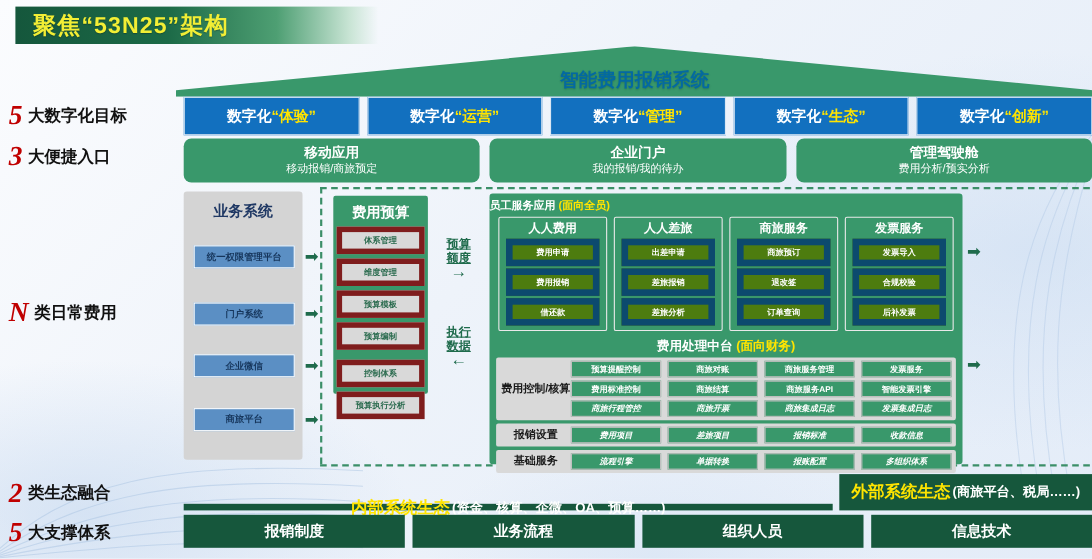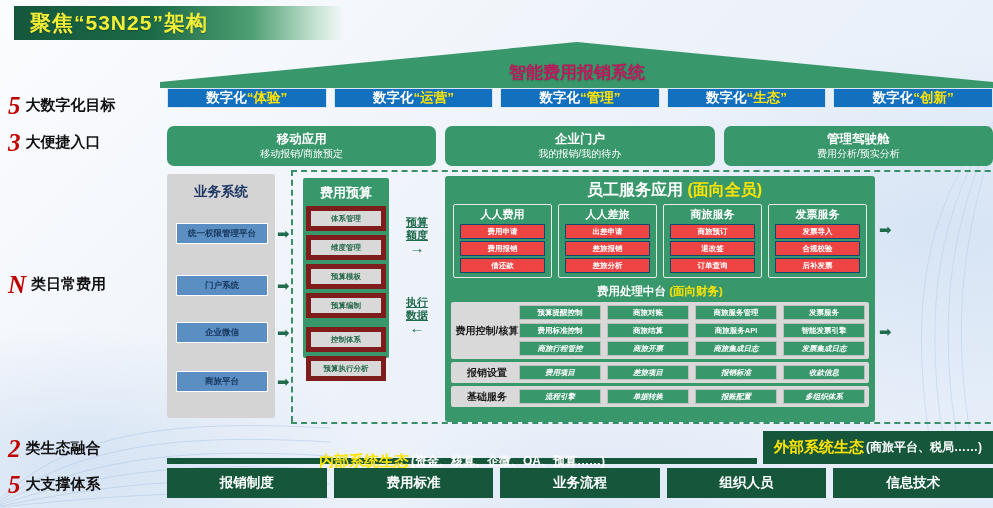--- a/index.html
+++ b/index.html
@@ -24,30 +24,30 @@
     background:linear-gradient(90deg,#15573c 0%,#1c6a47 42%,#4e9f73 72%,#c8e4d4 92%,rgba(255,255,255,0) 100%);
     display:flex;align-items:center;
   }
   .title-bar span{font-size:21px;font-weight:bold;color:#f2ee35;letter-spacing:1px;margin-left:16px;
     text-shadow:0 1px 1px rgba(0,0,0,.25);white-space:nowrap;}
 
   
   .roof{position:absolute;left:160px;top:42px;width:834px;height:46px;}
   .roof-label{position:absolute;left:0;top:0;width:834px;height:46px;
     display:flex;align-items:flex-end;justify-content:center;}
-  .roof-label span{font-size:17px;font-weight:bold;color:#be185d;padding-bottom:4px;
+  .roof-label span{font-size:17px;font-weight:bold;color:#0369a1;padding-bottom:4px;
     text-shadow:0 1px 2px rgba(0,0,0,.2);}
 
   
   .rail{position:absolute;left:8px;width:150px;display:flex;align-items:center;gap:5px;}
   .rail .num{font-size:25px;font-weight:bold;color:#c00000;font-style:italic;font-family:"Liberation Serif",serif;line-height:1;}
   .rail .txt{font-size:15px;font-weight:bold;color:#111;white-space:nowrap;}
 
   
-  .goals{position:absolute;left:167px;top:88px;width:826px;height:20px;display:flex;gap:7px;}
+  .goals{position:absolute;left:167px;top:88px;width:826px;height:35px;display:flex;gap:7px;}
   .goal{flex:1;background:#1270bf;border:1px solid #d9e7f4;display:flex;align-items:center;justify-content:center;
     font-size:13.5px;font-weight:bold;color:#ffffff;white-space:nowrap;}
   .goal em{font-style:normal;color:#ffe400;}
 
   
   .entries{position:absolute;left:167px;top:126px;width:826px;height:40px;display:flex;gap:9px;}
   .entry{flex:1;background:#39986b;border-radius:7px;display:flex;flex-direction:column;
     align-items:center;justify-content:center;color:#fff;}
   .entry .e1{font-size:12.5px;font-weight:bold;line-height:1.15;}
   .entry .e2{font-size:10px;line-height:1.3;}
@@ -69,27 +69,27 @@
   .bud-item{margin:4px auto 0;width:70px;height:15px;background:#d9d9d9;border:5px solid #7f1d1d;
     display:flex;align-items:center;justify-content:center;font-size:7.5px;font-weight:bold;color:#2a6b4e;}
   .bud-item.gap{margin-top:9px;}
 
   .flow{position:absolute;left:228px;top:42px;width:44px;text-align:center;color:#1f6b4c;}
   .flow .fl{font-size:11px;font-weight:bold;line-height:1.15;text-decoration:underline;}
   .flow .ar{font-size:15px;line-height:1;margin-top:-1px;}
   .flow2{top:122px;}
 
   .center{position:absolute;left:278px;top:2px;width:430px;height:246px;background:#39986b;border-radius:3px;}
-  .ctr-hd{text-align:center;font-size:16px;font-weight:bold;color:#ffffff;padding-top:4px;padding-left:29px;}
+  .ctr-hd{font-size:10px;font-weight:bold;color:#ffffff;padding-top:4px;}
   .ctr-hd em{font-style:normal;color:#ffe400;}
 
   .svc-row{display:flex;gap:6px;padding:3px 8px 0;}
   .svc{flex:1;background:#39986b;border:1.5px solid #e9e9e9;border-radius:2px;padding:2px 3px 4px;}
   .svc .t{text-align:center;font-size:11px;font-weight:bold;color:#ffffff;margin-bottom:2px;font-family:Liberation Serif, serif;}
-  .svc .i{margin:2px 3px 0;height:13px;background:#ef4444;border:1px solid #0c4a6e;
+  .svc .i{margin:2px 3px 0;height:13px;background:#4d7c0f;border:6px solid #0c4a6e;
     display:flex;align-items:center;justify-content:center;font-size:7.5px;font-weight:bold;color:#ffffff;}
 
   .mid-hd{text-align:center;font-size:11.5px;font-weight:bold;color:#fff;padding-top:6px;}
   .mid-hd em{font-style:normal;color:#ffe400;}
 
   .grp{margin:3px 6px 0;background:#d9d9d9;border-radius:2px;display:flex;align-items:center;padding:3px 4px;}
   .grp .gl{width:64px;text-align:center;font-size:10px;font-weight:bold;color:#1a1a1a;line-height:1.15;flex:none;}
   .grp .gr{flex:1;}
   .grp .gline{display:flex;gap:6px;margin-bottom:3px;}
   .grp .gline:last-child{margin-bottom:0;font-style:italic;}
@@ -346,17 +346,16 @@
     <span class="s">(资金、核算、企微、OA、预算……)</span>
   </div>
   <div class="eco-box" style="flex:1;">
     <span class="b">外部系统生态</span>
     <span class="s">(商旅平台、税局……)</span>
   </div>
 </div>
 
 <div class="support">
   <div class="sup">报销制度</div>
-  <div class="sup">费用标准</div>
   <div class="sup">业务流程</div>
   <div class="sup">组织人员</div>
   <div class="sup">信息技术</div>
 </div>
 
 </body></html>

